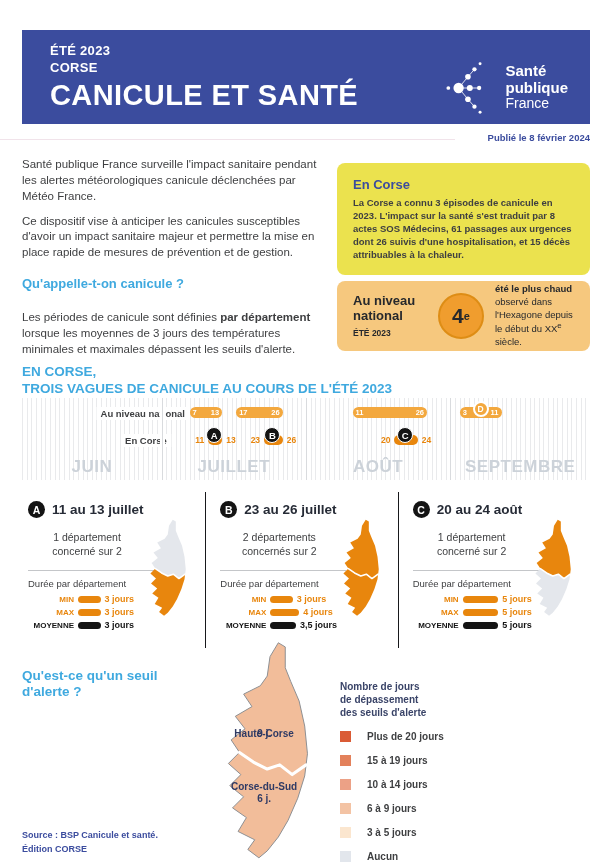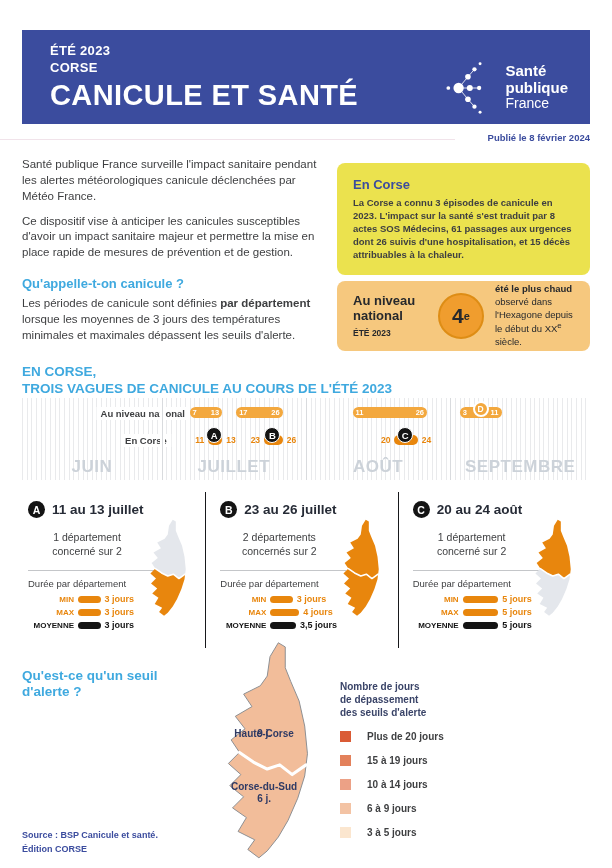--- a/index.html
+++ b/index.html
@@ -13,21 +13,21 @@
   .page-title { font-size:29px; font-weight:bold; letter-spacing:.4px; margin-top:2px; white-space:nowrap; }
   .logo { display:flex; align-items:center; gap:16px; margin-top:8px; }
   .logo-text div { font-size:15px; font-weight:bold; line-height:1.1; }
   .logo-text .lt-light { font-weight:normal; font-size:14px; }
   .pub-rule { position:absolute; left:0; top:139px; width:455px; height:1px; background:#f1e3ea; }
   .published { position:absolute; top:132px; right:22px; font-size:9.5px; font-weight:bold; color:#3b4c9e; }
 
   
   .intro { position:absolute; left:22px; top:157px; width:306px; color:#3e3f41; }
   .intro p { font-size:11.5px; line-height:1.38; margin-bottom:9px; }
-  .q-title { color:#3fa9df; font-size:13px; font-weight:bold; margin:15px 0 5px; }
+  .q-title { color:#3fa9df; font-size:13px; font-weight:bold; margin:15px 0 19px; }
   .def { font-size:10.5px; line-height:1.38; }
 
   
   .ybox { position:absolute; left:337px; top:163px; width:253px; background:#ebe24e; border-radius:8px; padding:14px 16px 13px; }
   .ybox-title { font-size:13px; font-weight:bold; color:#3b4c9e; }
   .ybox-body { margin-top:4px; font-size:9.5px; font-weight:bold; line-height:1.38; color:#3e3f41; }
 
   
   .obox { position:absolute; left:337px; top:281px; width:253px; height:70px; background:#f6c87e; border-radius:8px;
           display:flex; align-items:center; padding:0 12px 0 16px; gap:11px; }
@@ -361,19 +361,23 @@
         <span class="leg-label">10 à 14 jours</span>
       </div>
     <div class="leg-item">
         <span class="leg-swatch" style="background: rgb(243, 195, 164);"></span>
         <span class="leg-label">6 à 9 jours</span>
       </div>
     <div class="leg-item">
         <span class="leg-swatch" style="background: rgb(251, 230, 207);"></span>
         <span class="leg-label">3 à 5 jours</span>
       </div>
+    <div class="leg-item">
+        <span class="leg-swatch" style="background: rgb(226, 230, 236);"></span>
+        <span class="leg-label">Aucun</span>
+      </div>
   </div>
 
   <div class="footer">
     <div>Source : BSP Canicule et santé.</div>
     <div>Édition CORSE</div>
   </div>
 </div>
 
 </body></html>

